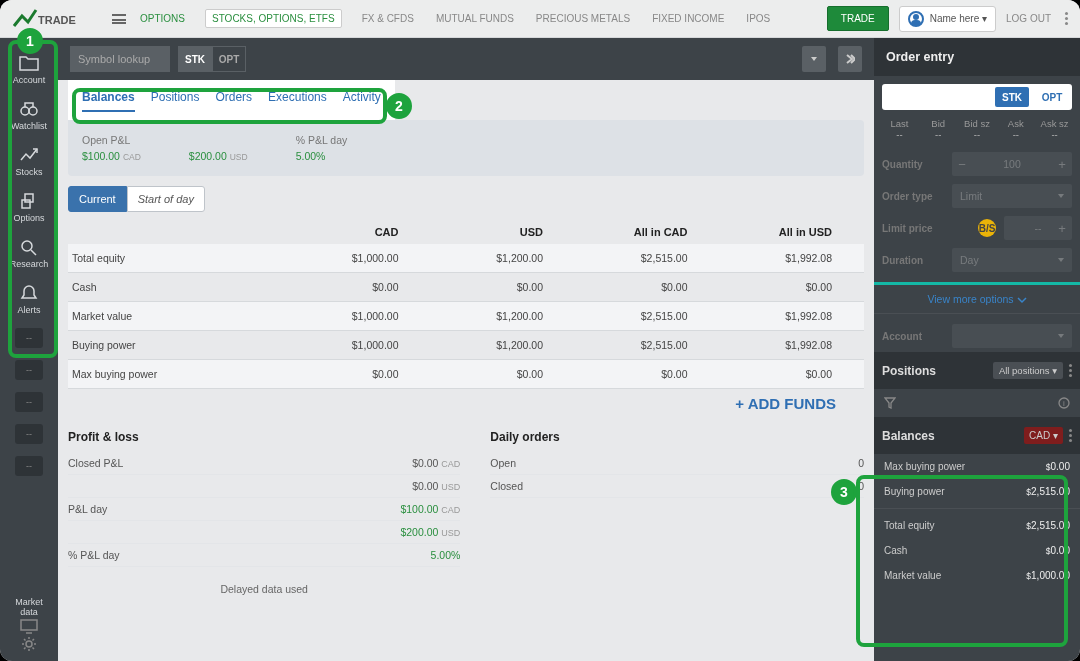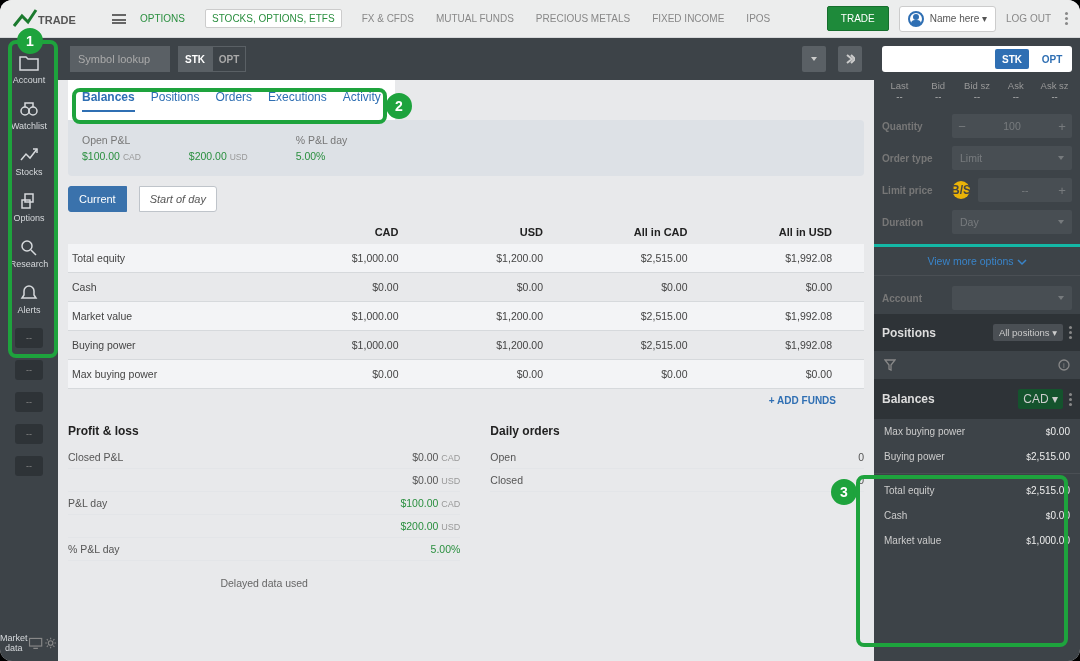--- a/index.html
+++ b/index.html
@@ -27,21 +27,21 @@
 .dots3 { width: 3px; height: 3px; background:#888; border-radius:50%; box-shadow: 0 -5px 0 #888, 0 5px 0 #888; margin-left: 4px; }
 
 
 .body { flex: 1; display: flex; min-height: 0; }
 
 
 .sidebar { width: 58px; background: #3d4348; display: flex; flex-direction: column; align-items: center; gap: 0; padding-top: 8px; }
 .side-item { width: 100%; height: 46px; display: flex; flex-direction: column; align-items: center; justify-content: center; color: #d6d9dc; font-size: 9px; gap: 3px; cursor: pointer; }
 .icn { width: 20px; height: 18px; display: block; }
 .side-dash { width: 28px; height: 20px; margin: 6px 0; background: #2e3337; border-radius: 3px; color:#888; font-size:9px; display:flex; align-items:center; justify-content:center; }
-.side-btm { margin-top: auto; margin-bottom: 8px; width:100%; display:flex; align-items:center; gap:0; }
+.side-btm { margin-top: auto; margin-bottom: 8px; width:100%; display:flex; flex-direction:column; align-items:center; gap:0; }
 .md-label { font-size:9px;color:#d6d9dc;text-align:center; }
 
 
 .main { flex: 1; min-width: 0; background: #e8e9eb; display:flex; flex-direction:column; }
 .lookup-row { height: 42px; background: #3d4348; display: flex; align-items: center; padding: 0 12px; gap: 8px; }
 .sym-input { width: 100px; height: 26px; background: #5a6065; border:none; color:#ccc; padding:0 8px; font-size:11px; }
 .sym-input::placeholder { color:#aaa; }
 .so-wrap { display:flex; }
 .so { width: 34px; height: 26px; display:flex; align-items:center; justify-content:center; font-size:10px; font-weight:bold; color:#fff; }
 .so.active { background: #5a6065; }
@@ -55,34 +55,34 @@
 .tabs { background: #fff; display: inline-flex; gap: 16px; padding: 10px 14px 8px 14px; margin: 0 0 0 10px; }
 .tab { color: #2f6fb3; font-size: 12px; padding-bottom: 6px; cursor:pointer; }
 .tab.active { border-bottom: 2px solid #2f6fb3; font-weight: 600; }
 
 .summary { background: #dde1e6; margin: 0 10px; padding: 14px 14px; display: flex; gap: 48px; font-size: 10.5px; color: #444; border-radius: 0 4px 4px 4px; }
 .summary .lbl { color: #777; }
 .summary .v { margin-top: 4px; }
 .summary .green { color: #2a8f3f; }
 .summary .cur { font-size: 8.5px; color:#999; }
 
-.toggle-group { display: inline-flex; margin: 10px 10px 8px 10px; gap: 12px; }
+.toggle-group { display: inline-flex; margin: 10px 10px 8px 10px; }
 .toggle-btn { padding: 6px 10px; font-size: 11px; border:1px solid #bfc4ca; background:#fff; color:#555; cursor:pointer; }
 .toggle-btn.active { background:#3a72ac; color:#fff; border-color:#3a72ac; }
 .toggle-btn:first-child { border-radius: 3px 0 0 3px; }
 .toggle-btn:last-child { border-radius: 0 3px 3px 0; font-style: italic; }
 
 .bal-table { margin: 0 10px; }
 .bt-head { display:flex; font-size:11px; font-weight:bold; color:#222; padding: 6px 4px; }
 .bt-row { display:flex; font-size:10.5px; color:#444; padding: 8px 4px; border-bottom:1px solid #d6d9dc; }
 .bt-row:nth-child(even){ background:#f3f4f6; }
 .bt-row:nth-child(odd){ background:#e8e9eb; }
 .c-lbl { width: 210px; }
 .c-num { flex:1; text-align:right; padding-right: 28px; }
-.add-funds { text-align:right; font-size:10px; color:#2f6fb3; font-weight:bold; margin: 6px 38px 0 0; }
+.add-funds { text-align:right; font-size:15px; color:#2f6fb3; font-weight:bold; margin: 6px 38px 0 0; }
 
 .pl-section { display:flex; margin: 18px 10px 0 10px; gap: 30px; }
 .pl-left { flex:1.05; }
 .pl-right{ flex:1; }
 .sec-h { font-size:12px; font-weight:bold; color:#222; margin-bottom: 8px; }
 .pl-row { display:flex; justify-content:space-between; font-size:10.5px; color:#555; padding:5px 0; border-bottom:1px solid #e3e5e8; }
 .pl-row .right { text-align:right; }
 .pl-row .green { color:#2a8f3f; }
 .pl-row .cur { font-size:9px; color:#999; }
 .delayed { text-align:center; font-size:10.5px; color:#666; margin-top:16px; }
@@ -97,29 +97,29 @@
 .quote-row { display:flex; padding: 0 10px 8px; gap: 8px; color:#888; font-size:9.5px; }
 .quote-row > div { flex:1; text-align:center; }
 .quote-row .lbl { color:#999; }
 .quote-row .v { color:#bbb; }
 .oe-field { display:flex; align-items:center; padding: 4px 8px; gap: 8px; color:#777; }
 .oe-field .fl { width: 62px; font-size:10px;font-weight:bold; }
 .spin-box { flex:1; height:24px; background:#5a6065; opacity:0.4; border-radius:2px; display:flex; align-items:center; position:relative; }
 .spin-box .minus,.spin-box .plus{ width:20px; text-align:center; color:#ccc; font-size:13px; }
 .spin-box .val{ flex:1; text-align:center; color:#ccc; font-size:10.5px; }
 .sel-box { flex:1; height:24px; background:#5a6065; opacity:0.4; border-radius:2px; display:flex; align-items:center; padding:0 8px; color:#ccc; font-size:10.5px; justify-content:space-between; }
-.bs-badge { width:18px;height:18px;border-radius:50%;background:#eab308;color:#444;display:flex;align-items:center;justify-content:center;font-size:12px;font-weight:bold; }
+.bs-badge { width:18px;height:18px;border-radius:50%;background:#eab308;color:#444;display:flex;align-items:center;justify-content:center;font-size:10px;font-weight:bold;margin-left:26px; }
 .vmo { text-align:center; color:#3984c9; font-size:10.5px; padding:8px; border-top:3px solid #14b8a6; border-bottom:1px solid #4a4f54; margin: 6px 0; }
 .buysell { display:flex; gap:8px; padding: 6px 8px 10px; }
 .buysell .b { flex:1; height:26px; border:1px solid #5a6065; border-radius:2px; display:flex; align-items:center; justify-content:center; color:#777; font-size:10.5px; }
 .pos-head { background:#2e3337; padding:10px 8px; display:flex; align-items:center; font-size:12px; font-weight:bold; }
 .pos-pill { margin-left:auto; font-size:9.5px; background:#4a4f54; color:#ccc; padding:3px 6px; border-radius:2px; display:flex; align-items:center; gap:3px; font-weight:normal;}
 .pos-bar { display:flex; padding:8px 10px; justify-content:space-between; }
 .bal-head { background:#2e3337; padding:10px 8px; display:flex; align-items:center; font-size:12px; font-weight:bold; }
-.bal-pill { margin-left:auto; font-size:12px; background:#14532d; color:#ccc; padding:3px 5px; border-radius:2px; display:flex; align-items:center; gap:3px; font-weight:normal;text-align:right; }
+.bal-pill { margin-left:auto; font-size:10px; background:#7f1d1d; color:#ccc; padding:3px 5px; border-radius:2px; display:flex; align-items:center; gap:3px; font-weight:normal;text-align:right; }
 .bal-row { display:flex; justify-content:space-between; padding:7px 10px; font-size:10px; color:#ccc; }
 .bal-row .bv { color:#eee; }
 .bal-row .d { font-size:8.5px; }
 .bal-sep { border-top:1px solid #4a4f54; margin: 4px 0; }
 
 
 .callout-num { position:absolute; width:26px; height:26px; border-radius:50%; background:#1ea33d; color:#fff; font-weight:bold; font-size:14px; display:flex; align-items:center; justify-content:center; border:3px solid #1ea33d; z-index:40; }
 .callout-box { position:absolute; border:4px solid #1ea33d; border-radius:8px; z-index:30; pointer-events:none;}
 </style>
 </head>
@@ -352,20 +352,21 @@
             <div class="pl-row">
                 <span>Closed</span>
                 <span>0</span>
               </div>
           </div>
         </div>
       </div>
     </div>
 
     <div class="right-panel">
+      <div class="rp-title">Order entry</div>
       <div class="oe-pill">
         <div class="p active">STK</div>
         <div class="p inactive">OPT</div>
       </div>
       <div class="quote-row">
         <div>
             <div class="lbl">Last</div>
             <div class="v">--</div>
           </div>
         <div>

